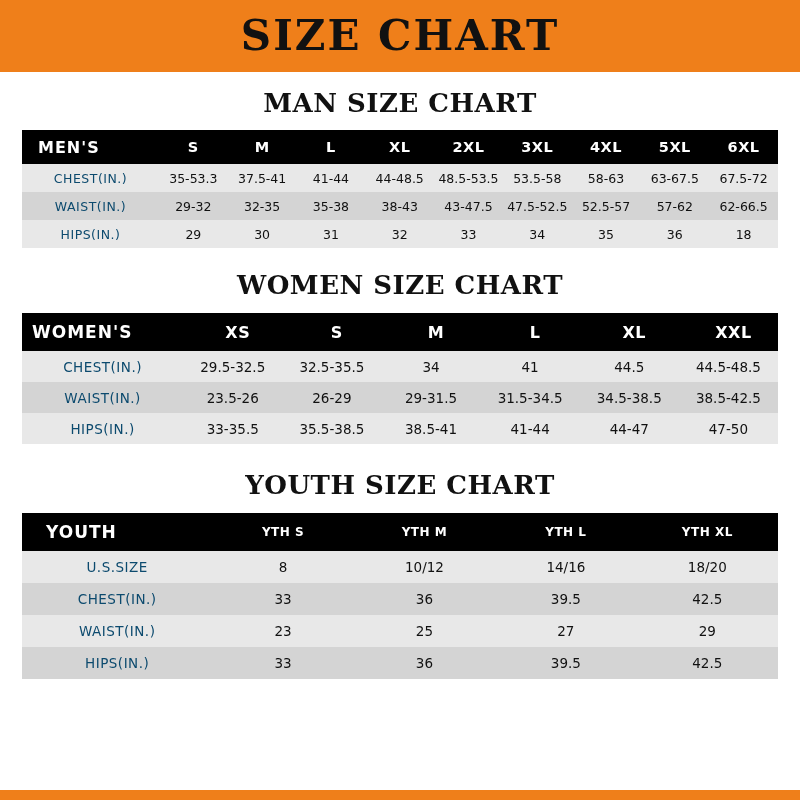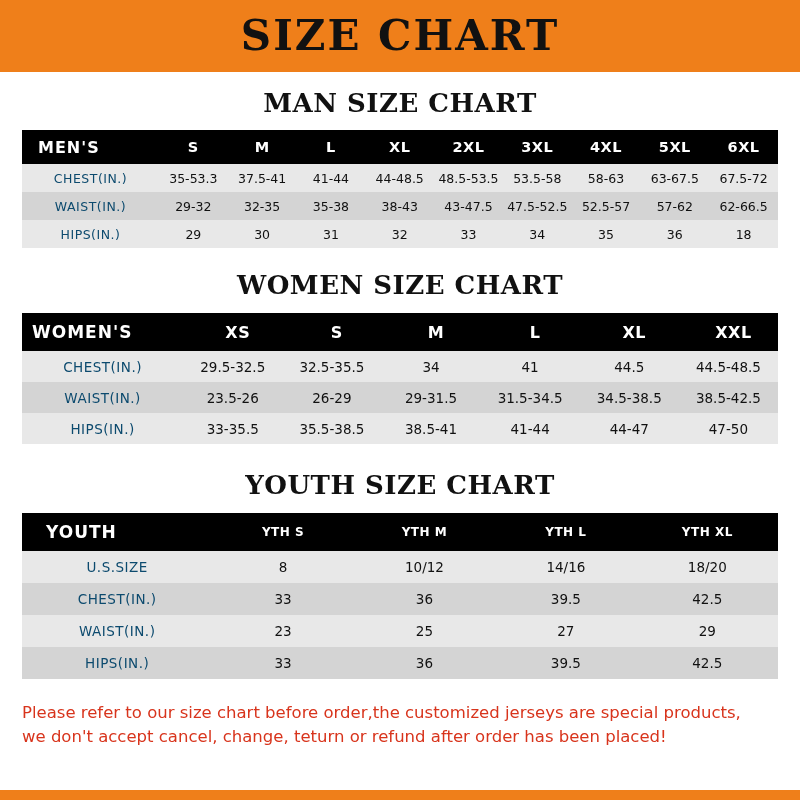--- a/index.html
+++ b/index.html
@@ -266,19 +266,15 @@
             <td class="rowhead">HIPS(IN.)</td>
             <td>33</td>
             <td>36</td>
             <td>39.5</td>
             <td>42.5</td>
           </tr>
         </tbody>
     </table>
   </div>
 
-  <div class="footer-note">
-    <div>Please refer to our size chart before order,the customized jerseys are special products,</div>
-    <div>we don't accept cancel, change, teturn or refund after order has been placed!</div>
-  </div>
 
   <div class="footer-bar"></div>
 </div>
 
 </body></html>

